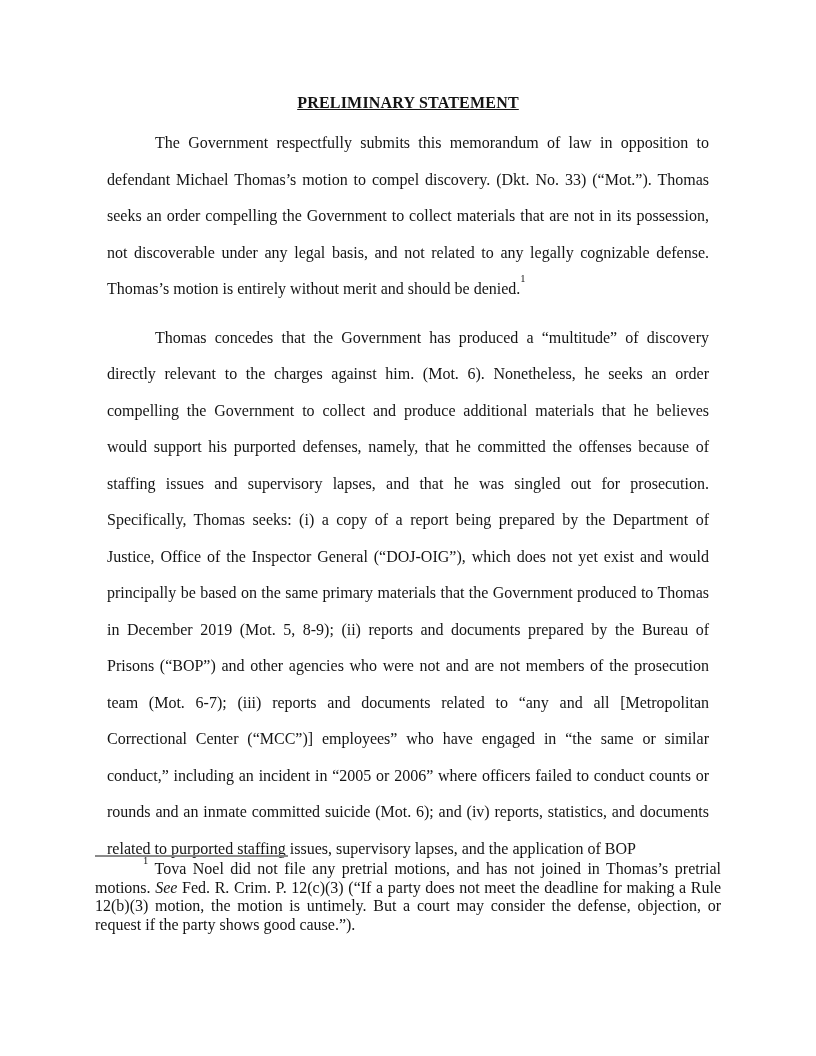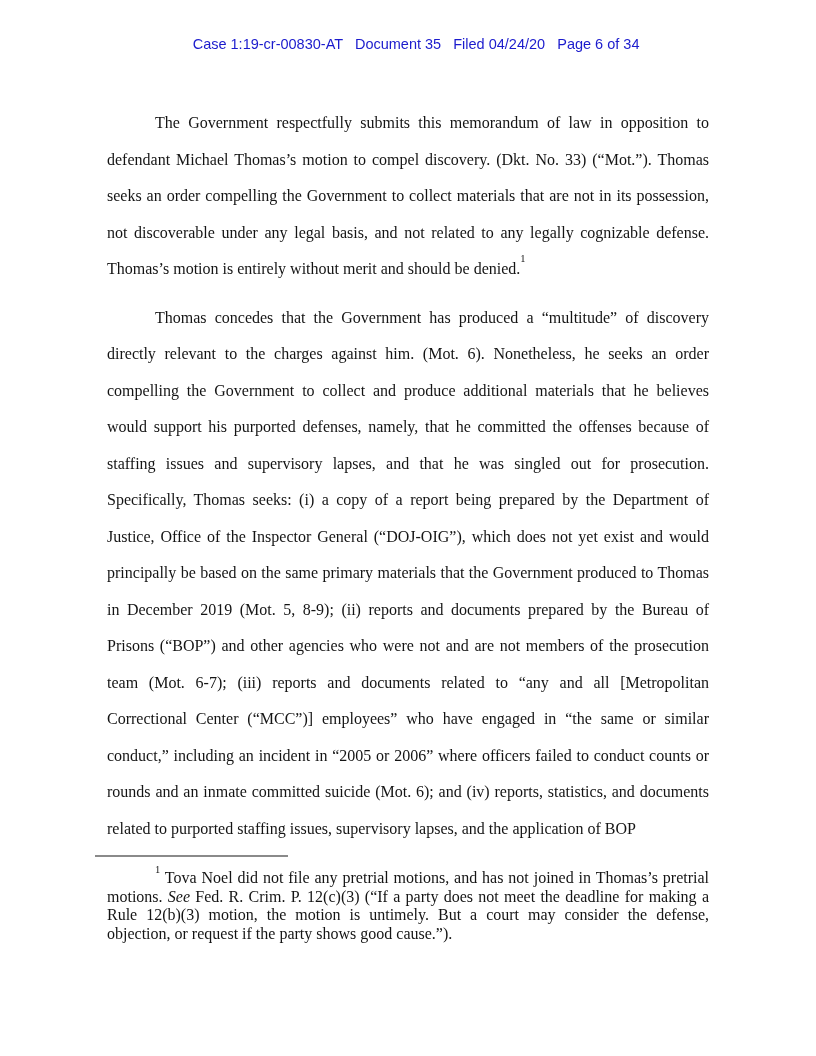--- a/index.html
+++ b/index.html
@@ -57,39 +57,37 @@
     left: 95px;
     width: 626px;
   }
   .footnote-separator {
     width: 193px;
     height: 0;
     border-top: 2px solid #8a8a8a;
     margin: 0 0 3px 0;
   }
   .footnote-para {
-    margin: 12px;
+    margin: 0;
     font-size: 16px;
     line-height: 18.6px;
     text-align: justify;
     text-indent: 48px;
   }
   .footnote-para .sup-ref { top: -4px; }
   .italic { font-style: italic; }
 </style>
 </head>
 <body>
 
 <div class="page">
 
-  <div class="case-header" style="color: rgb(27, 27, 205);">
-    <span>Case 1:19-cr-00830-AT   Document 35   Filed 04/24/20   Page 6 of 34</span>
-  </div>
 
   <div class="content">
+    <h1 class="doc-title">PRELIMINARY STATEMENT</h1>
 
     <p class="body-para"><span>The Government respectfully submits this memorandum of law in opposition to defendant Michael Thomas’s motion to compel discovery.  (Dkt. No. 33) (“Mot.”).  Thomas seeks an order compelling the Government to collect materials that are not in its possession, not discoverable under any legal basis, and not related to any legally cognizable defense.  Thomas’s motion is entirely without merit and should be denied.</span><sup class="sup-ref">1</sup></p>
 
     <p class="body-para"><span>Thomas concedes that the Government has produced a “multitude” of discovery directly relevant to the charges against him.  (Mot. 6).  Nonetheless, he seeks an order compelling the Government to collect and produce additional materials that he believes would support his purported defenses, namely, that he committed the offenses because of staffing issues and supervisory lapses, and that he was singled out for prosecution.  Specifically, Thomas seeks: (i) a copy of a report being prepared by the Department of Justice, Office of the Inspector General (“DOJ-OIG”), which does not yet exist and would principally be based on the same primary materials that the Government produced to Thomas in December 2019 (Mot. 5, 8-9); (ii) reports and documents prepared by the Bureau of Prisons (“BOP”) and other agencies who were not and are not members of the prosecution team (Mot. 6-7); (iii) reports and documents related to “any and all [Metropolitan Correctional Center (“MCC”)] employees” who have engaged in “the same or similar conduct,” including an incident in “2005 or 2006” where officers failed to conduct counts or rounds and an inmate committed suicide (Mot. 6); and (iv) reports, statistics, and documents related to purported staffing issues, supervisory lapses, and the application of BOP</span></p>
   </div>
 
   <div class="footnote-area">
     <div class="footnote-separator"></div>
     <p class="footnote-para"><sup class="sup-ref">1</sup><span> Tova Noel did not file any pretrial motions, and has not joined in Thomas’s pretrial motions.  </span><span class="italic">See</span><span> Fed. R. Crim. P. 12(c)(3) (“If a party does not meet the deadline for making a Rule 12(b)(3) motion, the motion is untimely.  But a court may consider the defense, objection, or request if the party shows good cause.”).</span></p>
   </div>

